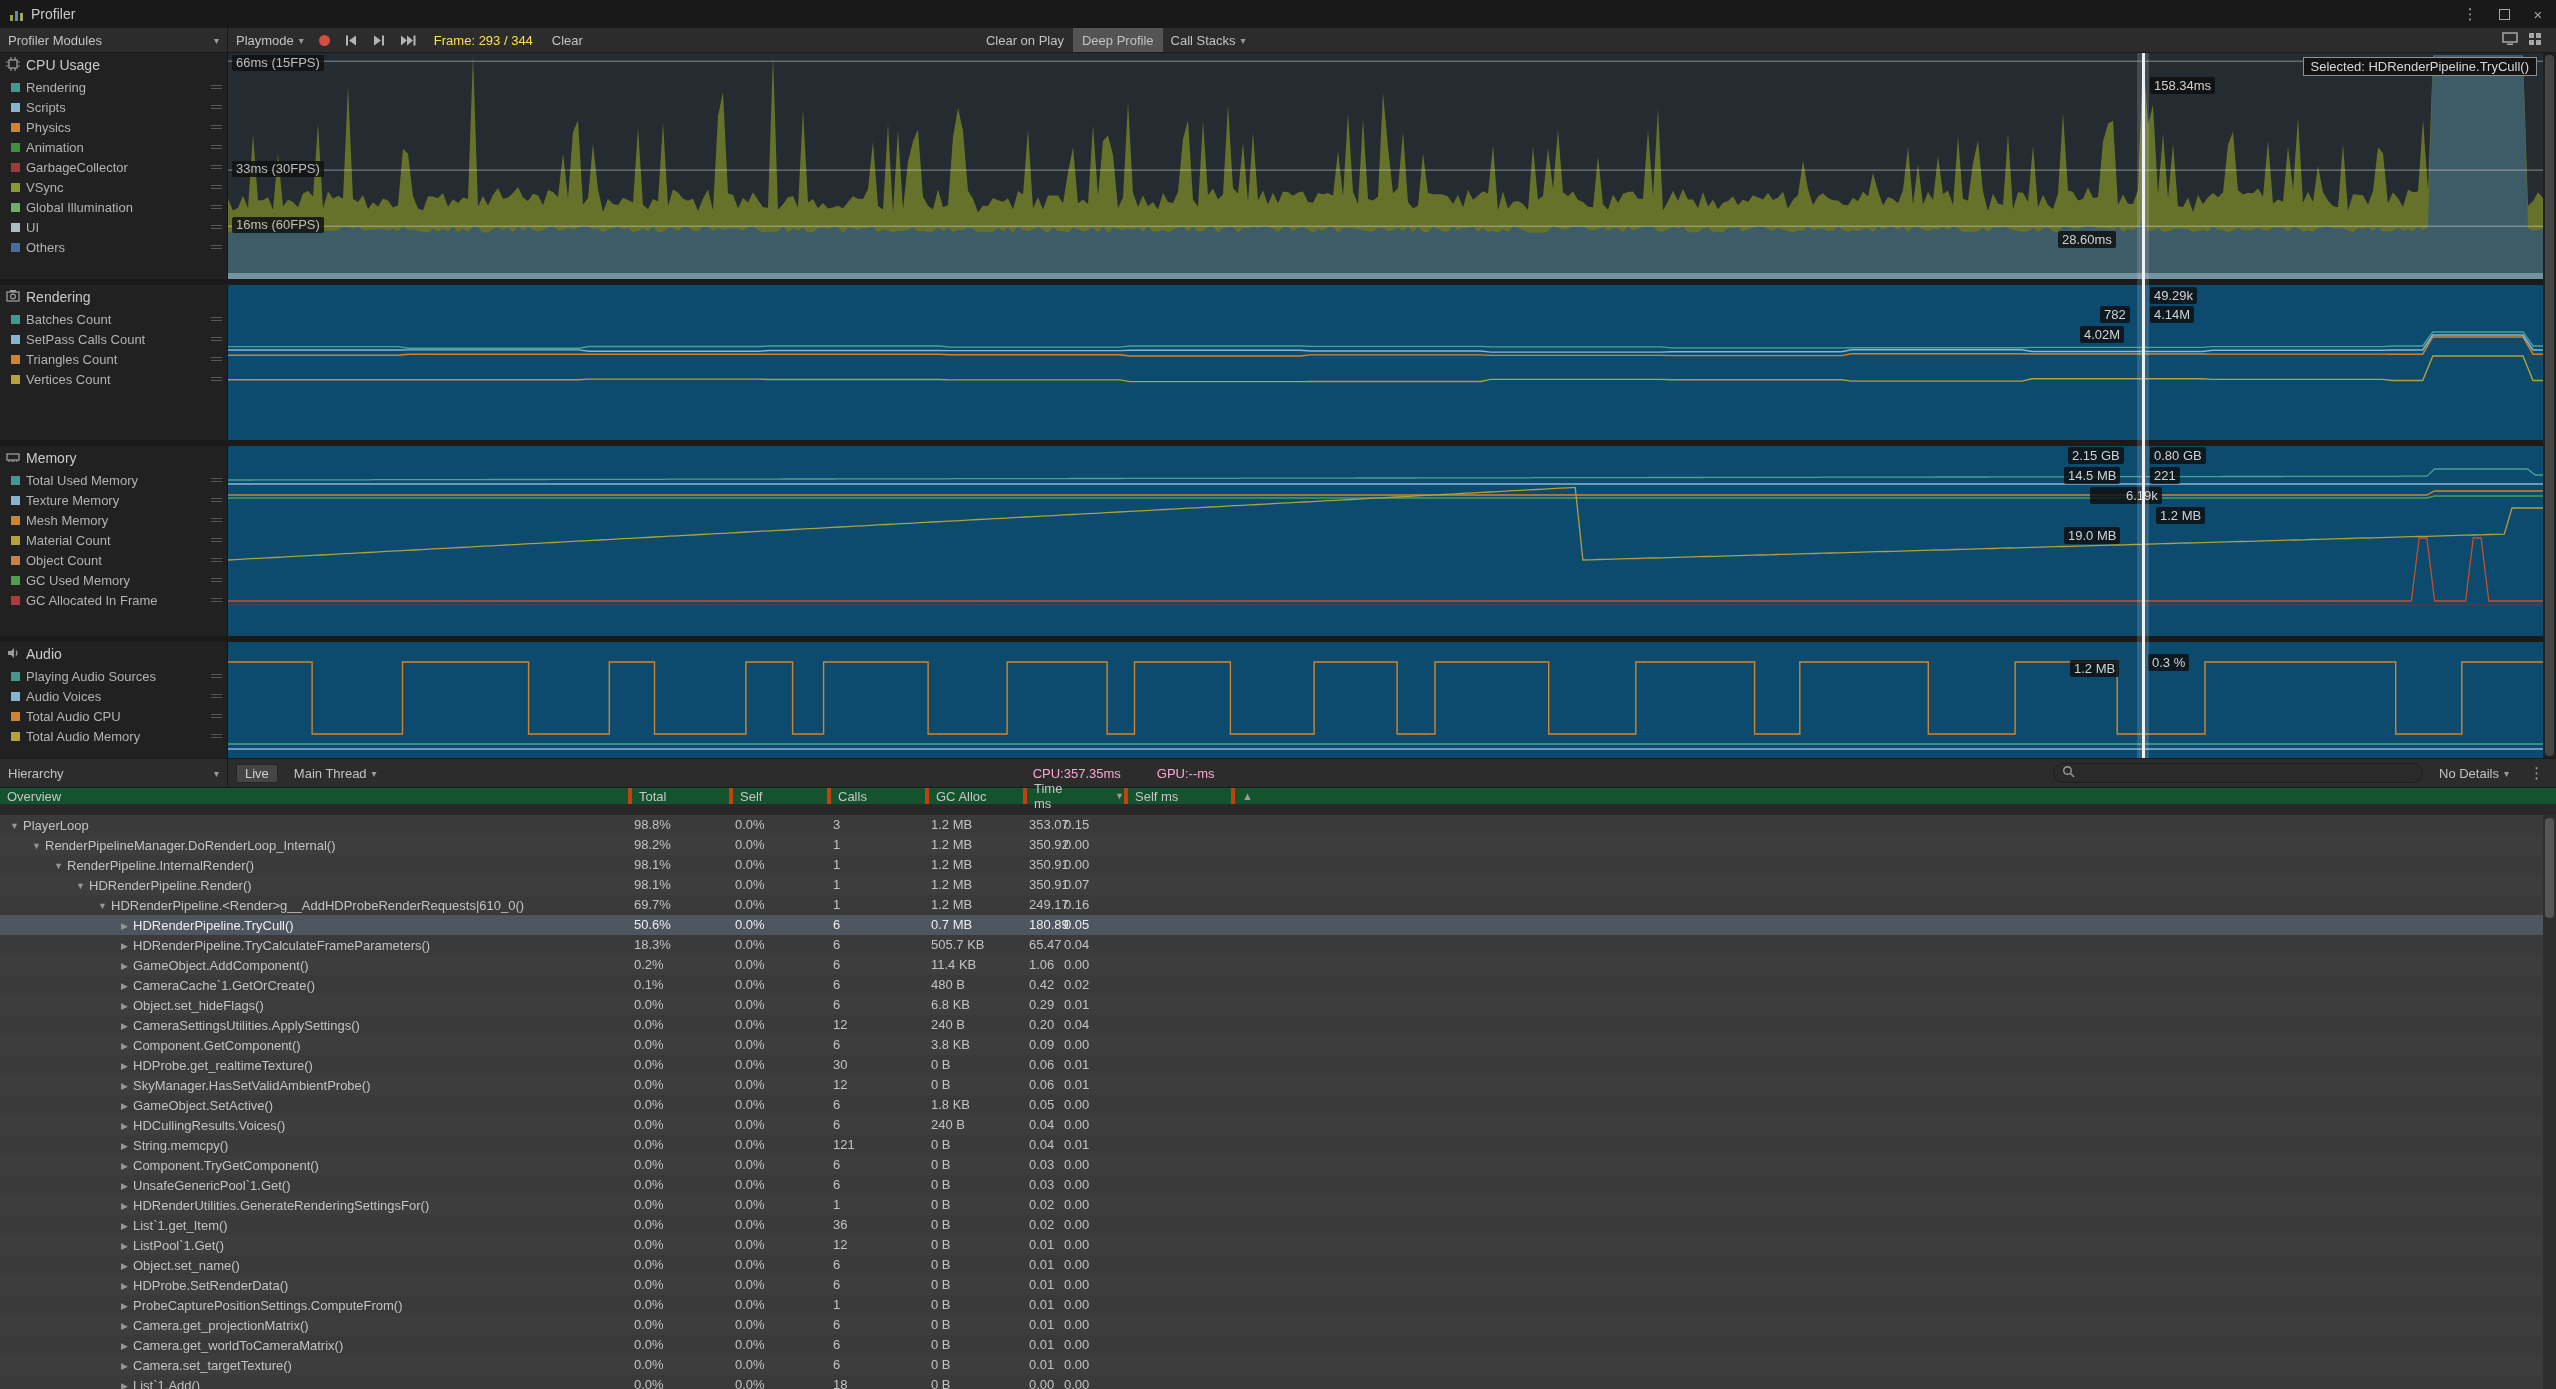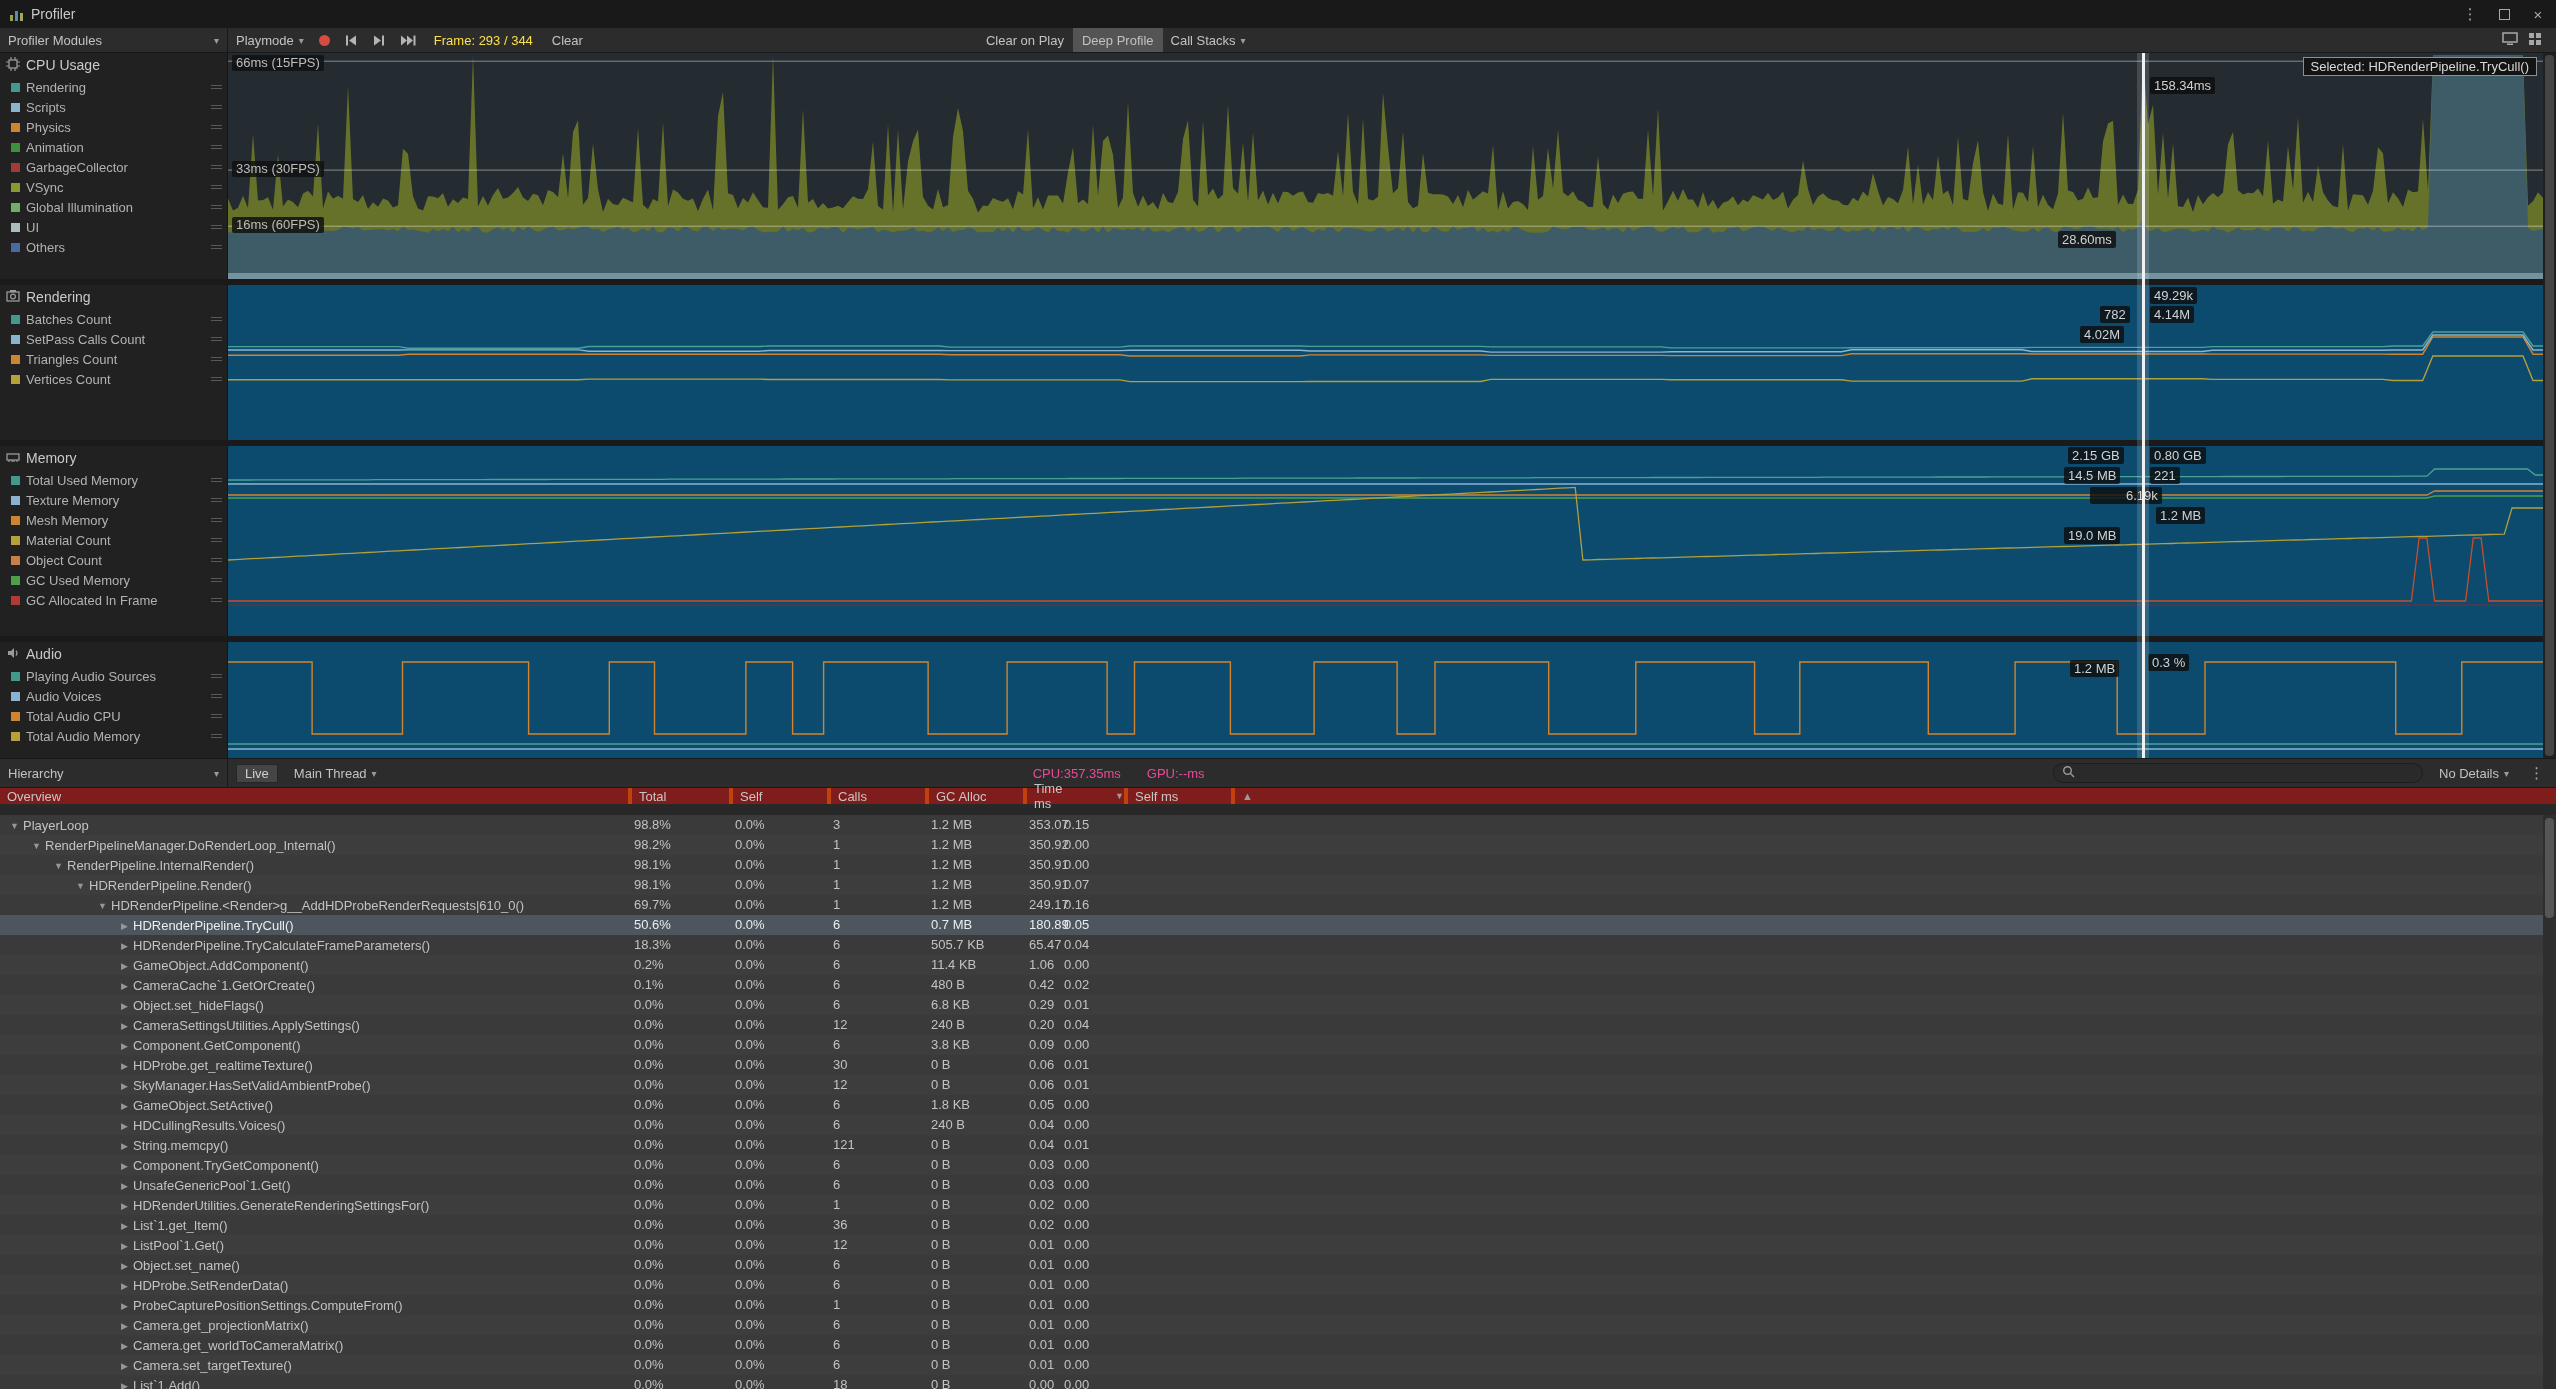--- a/index.html
+++ b/index.html
@@ -60,30 +60,30 @@
   .chart-scroll .thumb{position:absolute;left:2px;top:2px;width:9px;height:701px;background:#454545;border-radius:4px;}
 
   
   .hier-toolbar{position:absolute;left:0;top:758px;width:100%;height:30px;background:#2c2c2c;
     border-top:1px solid #191919;border-bottom:1px solid #191919;display:flex;align-items:center;
     font-size:13px;color:#c2c2c2;gap:8px;}
   .hier-dd{display:flex;align-items:center;gap:5px;height:100%;padding:0 8px;}
   .hier-first{width:228px;border-right:1px solid #191919;}
   .hier-first .dd-arrow{margin-left:auto;}
   .live-btn{background:#454545;border:1px solid #262626;border-radius:2px;padding:1px 8px;color:#d0d0d0;}
-  .cpu-gpu{margin-left:640px;display:flex;gap:26px;color:#ec4899;}
+  .cpu-gpu{margin-left:640px;display:flex;gap:36px;color:#f9a8d4;}
   .search-wrap{margin-left:auto;display:flex;align-items:center;gap:8px;padding-right:8px;}
   .search-box{display:flex;align-items:center;width:370px;height:20px;background:#2a2a2a;
     border:1px solid #1d1d1d;border-radius:10px;padding:0 8px;gap:6px;}
   .search-box input{flex:1;background:transparent;border:none;outline:none;color:#cfcfcf;font-size:13px;
     font-family:"Liberation Sans",sans-serif;}
   .kebab{color:#a8a8a8;font-size:15px;padding:0 4px;}
 
   
-  .thead{position:absolute;left:0;top:788px;width:2556px;height:17px;background:#7f1d1d;
+  .thead{position:absolute;left:0;top:788px;width:2556px;height:17px;background:#14532d;
     border-bottom:1px solid #2a2a2a;font-size:13px;color:#c6c6c6;z-index:2;}
   .th{position:absolute;top:0;height:100%;display:flex;align-items:center;padding-left:7px;border-left:4px solid #c2410c;}
   .th.first{border-left:none;}
   .sort-arrow{font-size:9px;color:#9a9a9a;margin-left:8px;}
   .warn-tri{font-size:11px;color:#9a9a9a;}
   .tbody{position:absolute;left:0;top:815px;width:2556px;height:574px;background:#3a3a3a;overflow:hidden;}
   .trow{position:relative;height:20px;line-height:20px;font-size:13px;color:#c2c2c2;background:#3a3a3a;}
   .trow.alt{background:#3d3d3d;}
   .trow.selected{background:#4d565e;color:#ececec;}
   .trow .name{display:inline-flex;align-items:center;white-space:nowrap;}

